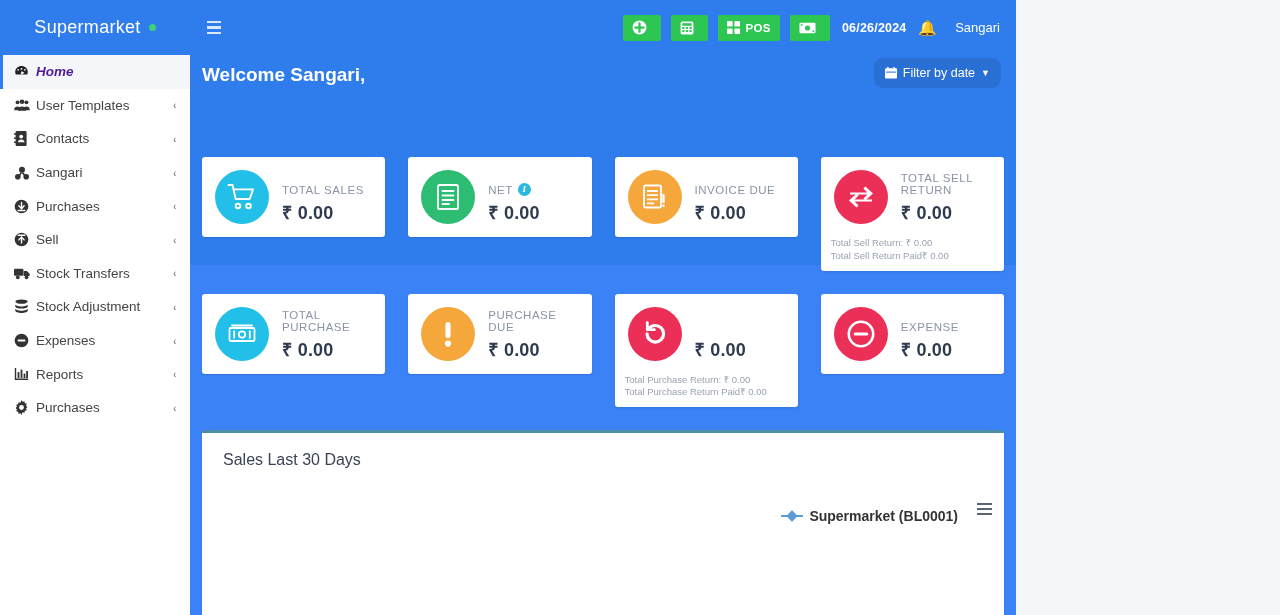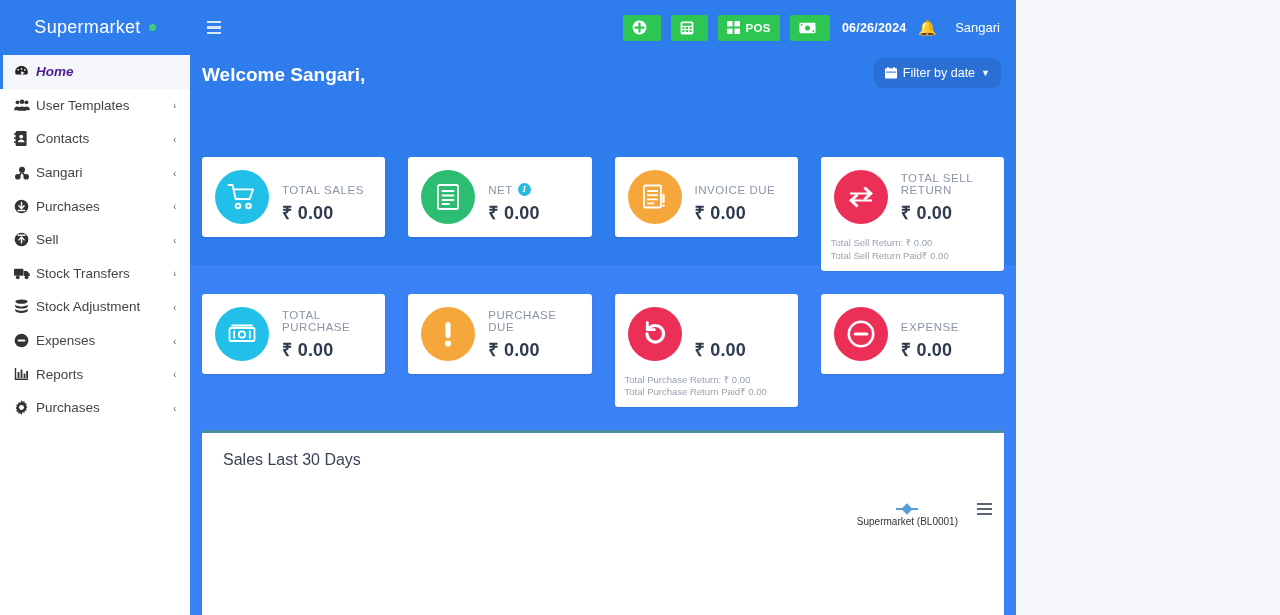--- a/index.html
+++ b/index.html
@@ -137,21 +137,21 @@
     border-top: 3px solid #4b8fa6; box-shadow: 0 1px 2px rgba(0,0,0,.10);
     height: 300px; position: relative; overflow: hidden;
   }
   .chart-title {
     font-size: 16px; color: #3b4354; padding: 18px 0 0 21px; font-weight: normal;
   }
   .chart-body { position: relative; height: 240px; }
   .chart-legend {
     position: absolute; right: 46px; top: 39px;
     display: flex; align-items: center; gap: 6px;
-    font-size: 10px; color: #333; font-weight: normal; flex-direction: column;
+    font-size: 14px; color: #333; font-weight: bold;
   }
   .legend-marker {
     width: 22px; height: 2px; background: #5b9bd5; position: relative;
   }
   .legend-marker::after {
     content: ""; position: absolute; left: 7px; top: -3px;
     width: 8px; height: 8px; background: #5b9bd5;
     transform: rotate(45deg);
   }
   .chart-menu {

